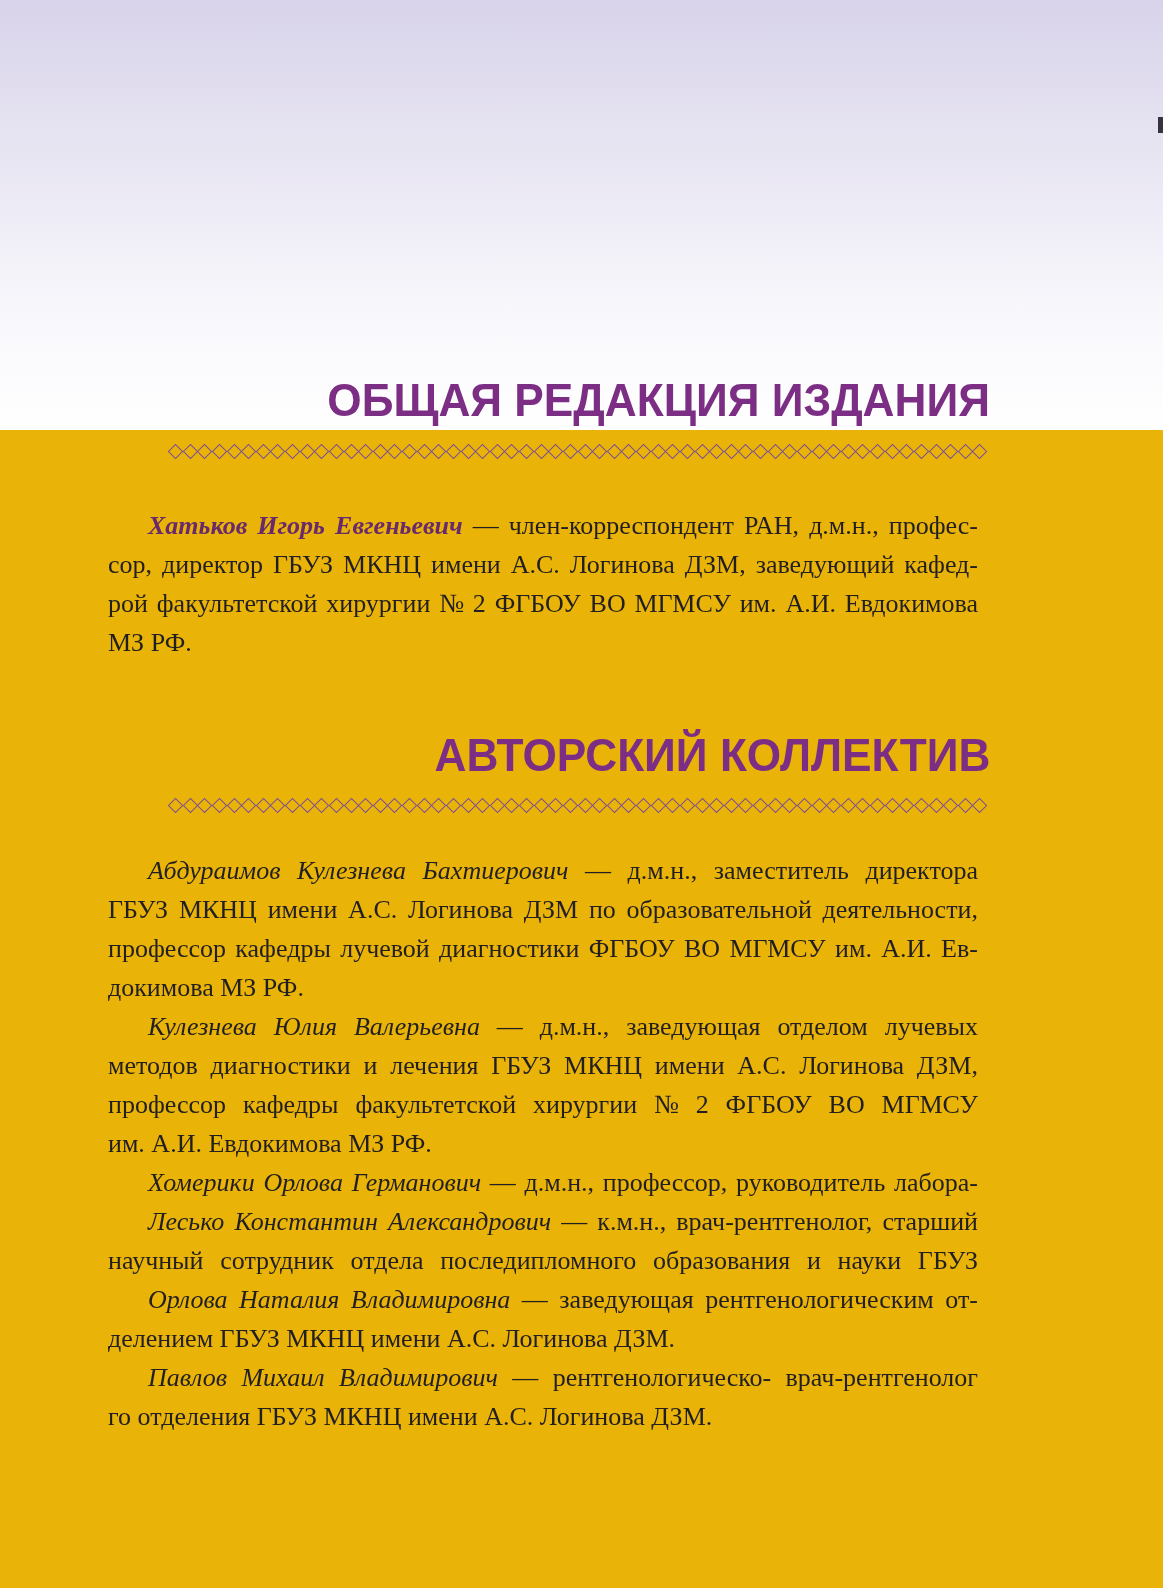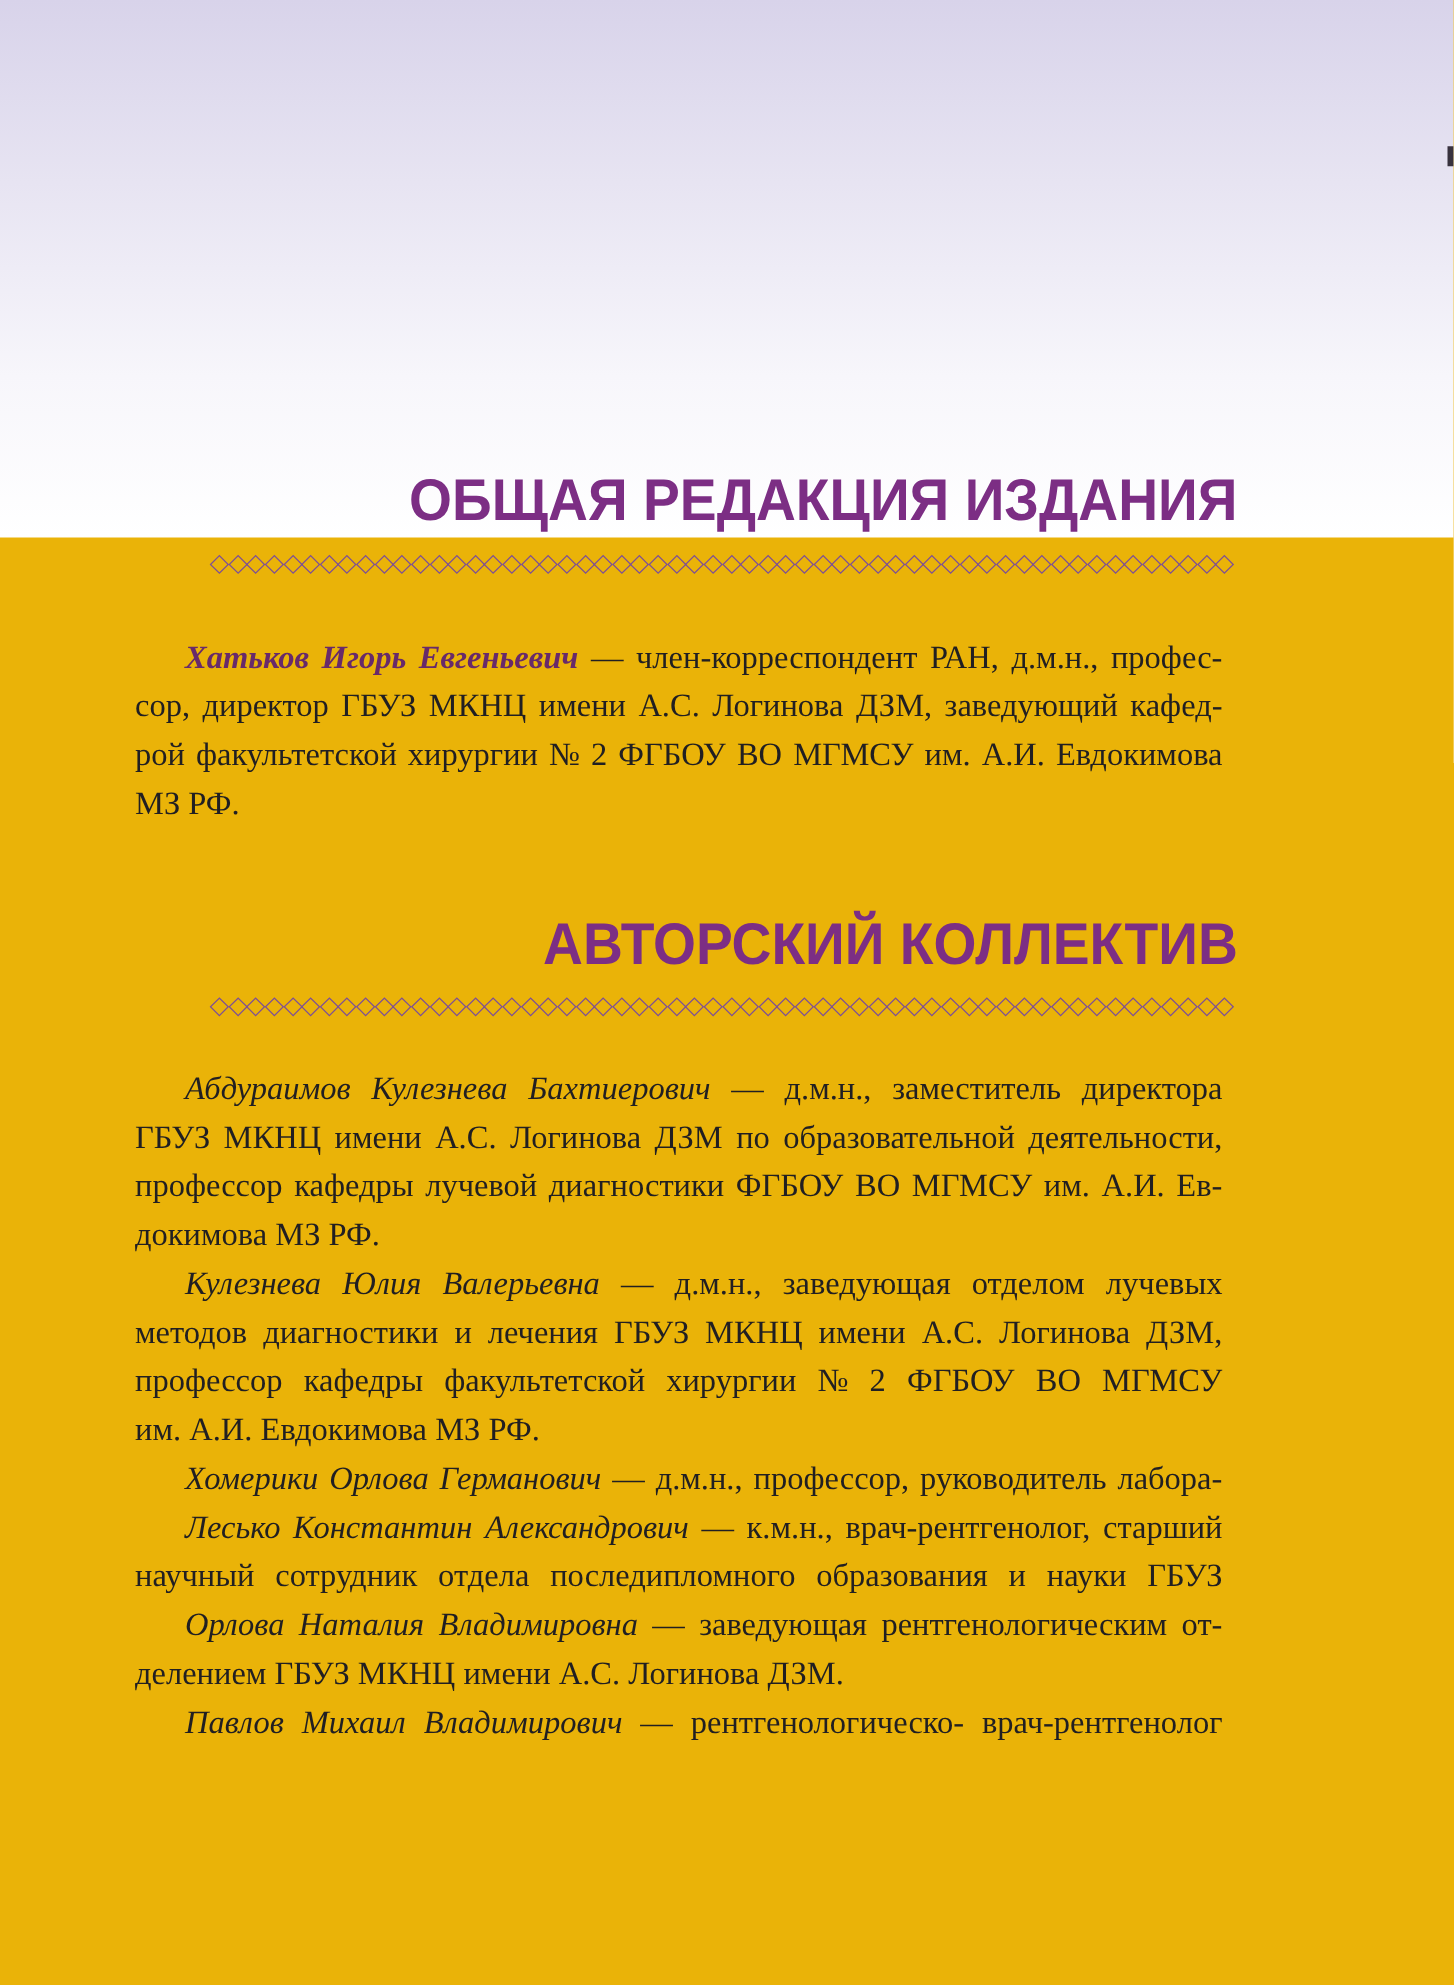--- a/index.html
+++ b/index.html
@@ -351,15 +351,16 @@
       </div>
       <div class="para">
         <div class="line first">
           <span class="seg-name">Павлов</span>
           <span class="seg-name">Михаил</span>
           <span class="seg-name">Владимирович</span>
           <span class="seg-plain">—</span>
           <span class="seg-plain">рентгенологическо-</span>
           <span class="seg-plain">врач-рентгенолог</span>
         </div>
+        <div class="line last"><span class="seg-plain">го отделения ГБУЗ МКНЦ имени А.С. Логинова ДЗМ.</span></div>
       </div>
     </div>
 </div>
 
 </body></html>

